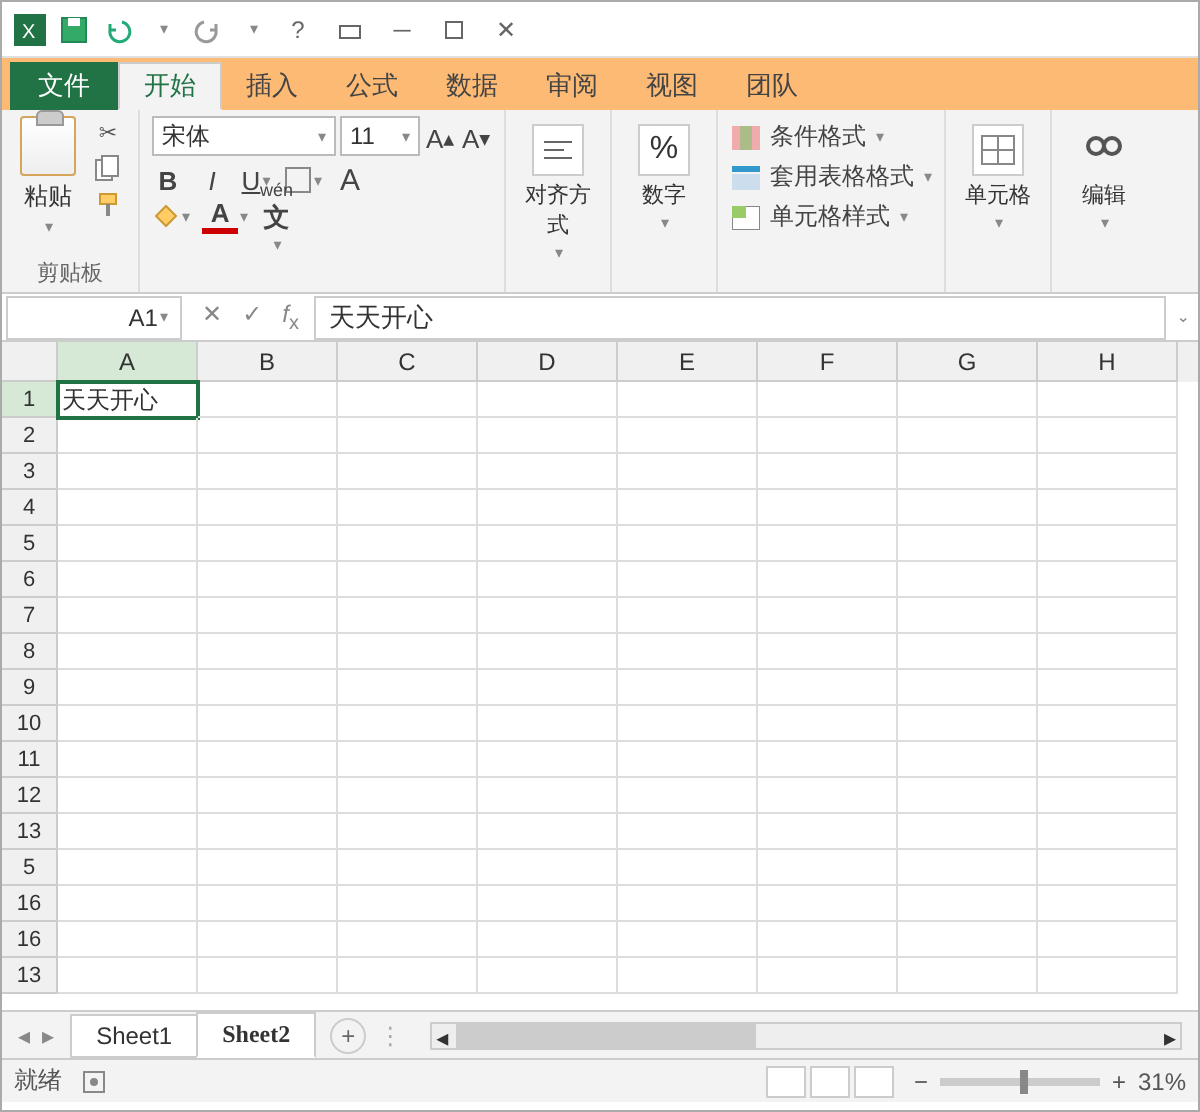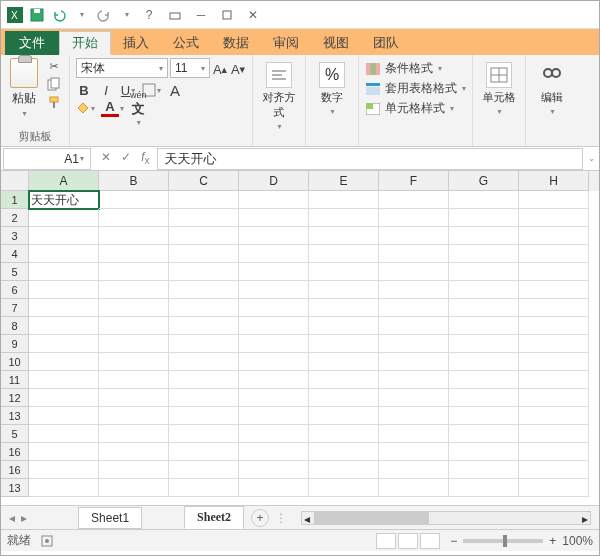--- a/index.html
+++ b/index.html
@@ -65,21 +65,21 @@
 .rowh.active { background: #d6e9d6; }
 .cells { position: relative; }
 .cell-row { display: flex; }
 .cell { width: 70px; height: 18px; border-right: 1px solid #ddd; border-bottom: 1px solid #ddd; font-size: 12px; padding: 0 2px; line-height: 18px; overflow: hidden; white-space: nowrap; }
 .cell.sel { outline: 2px solid #217346; outline-offset: -1px; background: #fff; }
 
 
 .sheettabs { height: 24px; border-top: 1px solid #ccc; display: flex; align-items: center; background: #f3f3f3; font-size: 12px; }
 .stnav { display: flex; gap: 6px; padding: 0 8px; color: #888; }
 .stabs { display: flex; align-items: flex-end; }
-.stab { padding: 3px 12px; border: 1px solid #ccc; background: #fff; margin-right: -1px; margin-left: 43px; }
+.stab { padding: 3px 12px; border: 1px solid #ccc; background: #fff; margin-right: -1px; }
 .stab.active { border-bottom: 1px solid #fff; font-weight: bold; font-family: Liberation Serif, serif; }
 .addsheet { width: 18px; height: 18px; border: 1px solid #ccc; border-radius: 9px; margin-left: 8px; text-align: center; line-height: 16px; color: #666; }
 .hscroll { flex: 1; margin: 0 8px; height: 14px; background: #eee; border: 1px solid #ccc; position: relative; }
 .hscroll .thumb { position: absolute; left: 0; width: 40%; height: 100%; background: #ccc; }
 
 
 .status { height: 22px; background: #f3f3f3; border-top: 1px solid #ccc; display: flex; align-items: center; padding: 0 6px; gap: 10px; font-size: 12px; color: #555; }
 .status .sp { flex: 1; }
 .views { display: flex; gap: 2px; }
 .vbtn { width: 20px; height: 16px; border: 1px solid #ccc; background: #fff; }
@@ -570,15 +570,15 @@
     <div class="vbtn"></div>
     <div class="vbtn"></div>
     <div class="vbtn"></div>
   </div>
   <div class="zoom">
     <span>−</span>
     <div class="zslider">
         <div class="zt"></div>
       </div>
     <span>+</span>
-    <span>100%</span>
+    <span>31%</span>
   </div>
 </div>
 
 </body></html>

